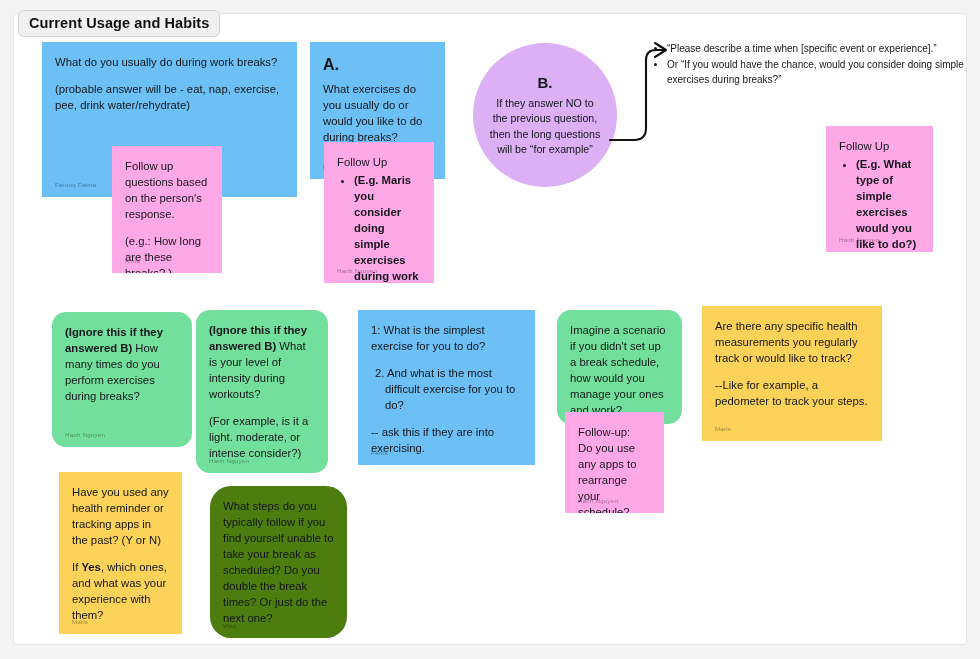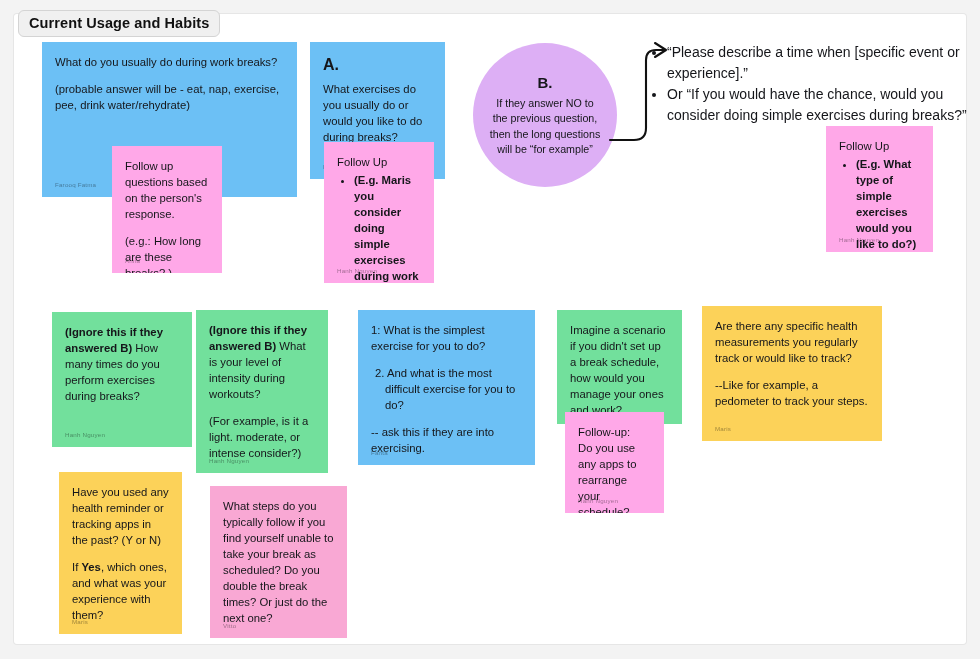--- a/index.html
+++ b/index.html
@@ -67,23 +67,23 @@
     letter-spacing: 0.2px;
   }
   .note ul {
     margin: 2px 0 0 0;
     padding-left: 17px;
   }
   .note ul li { margin-bottom: 0; font-weight: bold; }
 
   .blue   { background: #6cc0f5; }
   .pink   { background: #ffa8e8; }
-  .green  { background: #72e09c; }
+  .green  { background: #72e09c; border-radius: 14px; }
   .yellow { background: #fcd259; }
-  .salmon { background: #f9a8d4; }
+  .salmon { background: #4d7c0f; border-radius: 21px; }
 
   
   #note-work-breaks { left: 28px;  top: 28px;  width: 255px; height: 155px; }
   #note-followup-1  { left: 98px;  top: 132px; width: 110px; height: 127px; }
   #note-a           { left: 296px; top: 28px;  width: 135px; height: 137px; }
   #note-followup-a  { left: 310px; top: 128px; width: 110px; height: 141px; }
   #note-followup-r  { left: 812px; top: 112px; width: 107px; height: 126px; }
 
   #note-ignore-1    { left: 38px;  top: 298px; width: 140px; height: 135px; }
   #note-ignore-2    { left: 182px; top: 296px; width: 132px; height: 163px; }
@@ -126,21 +126,21 @@
     left: 592px; top: 26px;
     width: 70px; height: 110px;
     pointer-events: none;
   }
 
   
   #bullets {
     position: absolute;
     left: 637px; top: 28px;
     width: 320px;
-    font-size: 14px;
+    font-size: 10px;
     line-height: 1.48;
     color: #15161a;
   }
   #bullets ul { margin: 0; padding-left: 16px; }
   #bullets li { margin-bottom: 1px; }
 </style>
 </head>
 <body>
 
 <div id="board">

